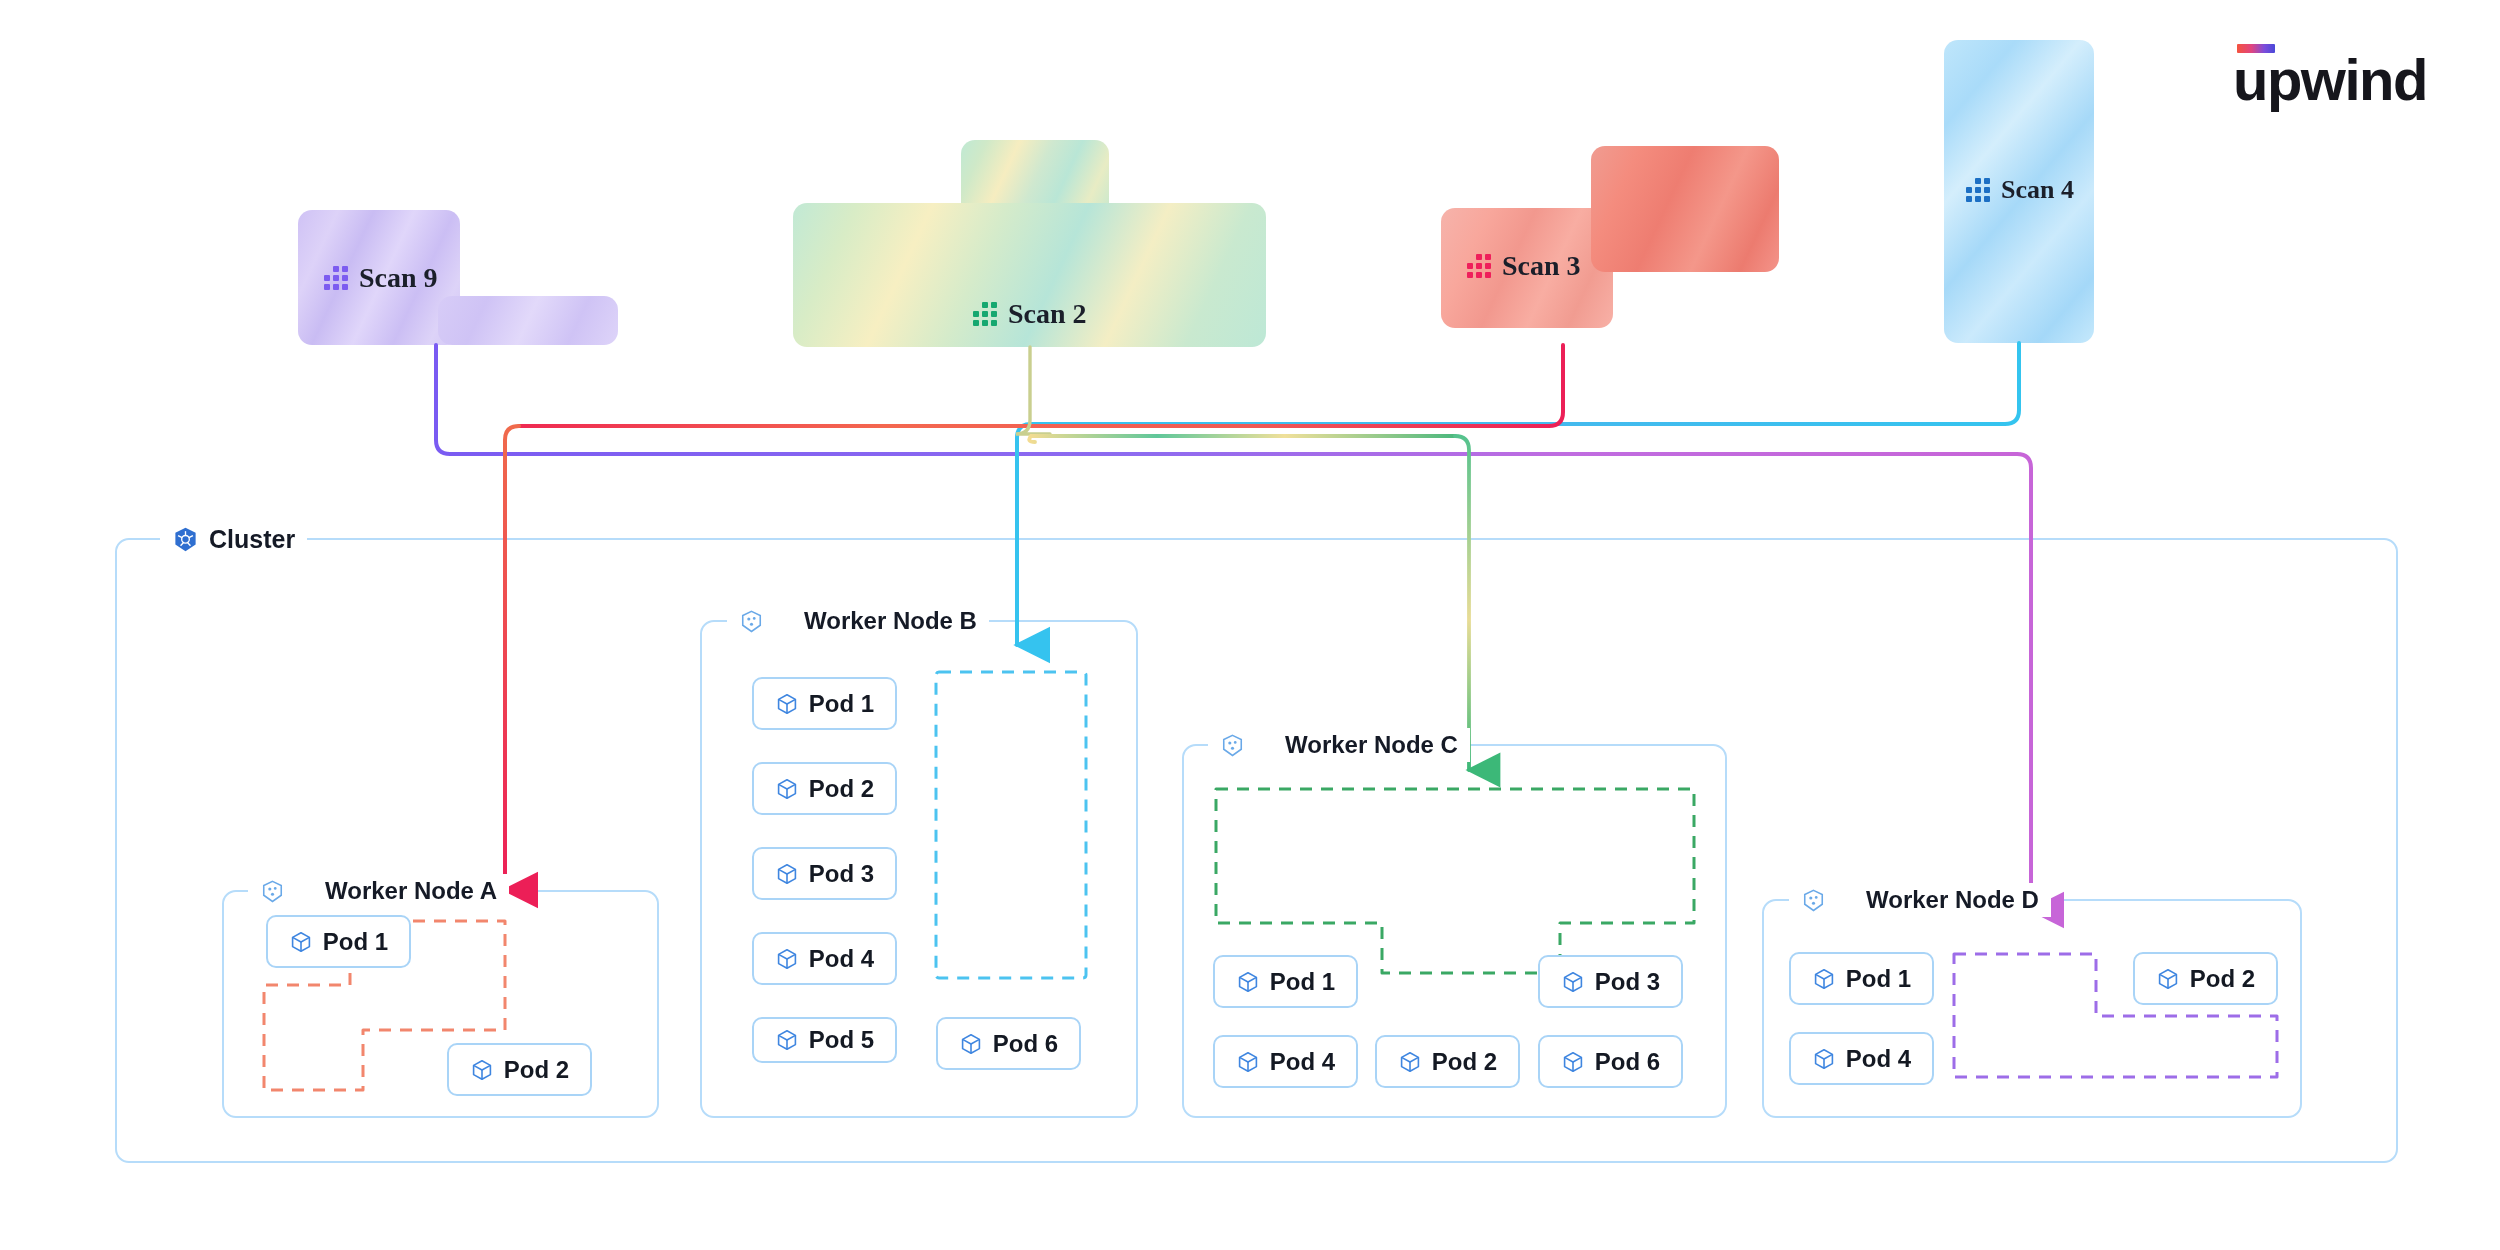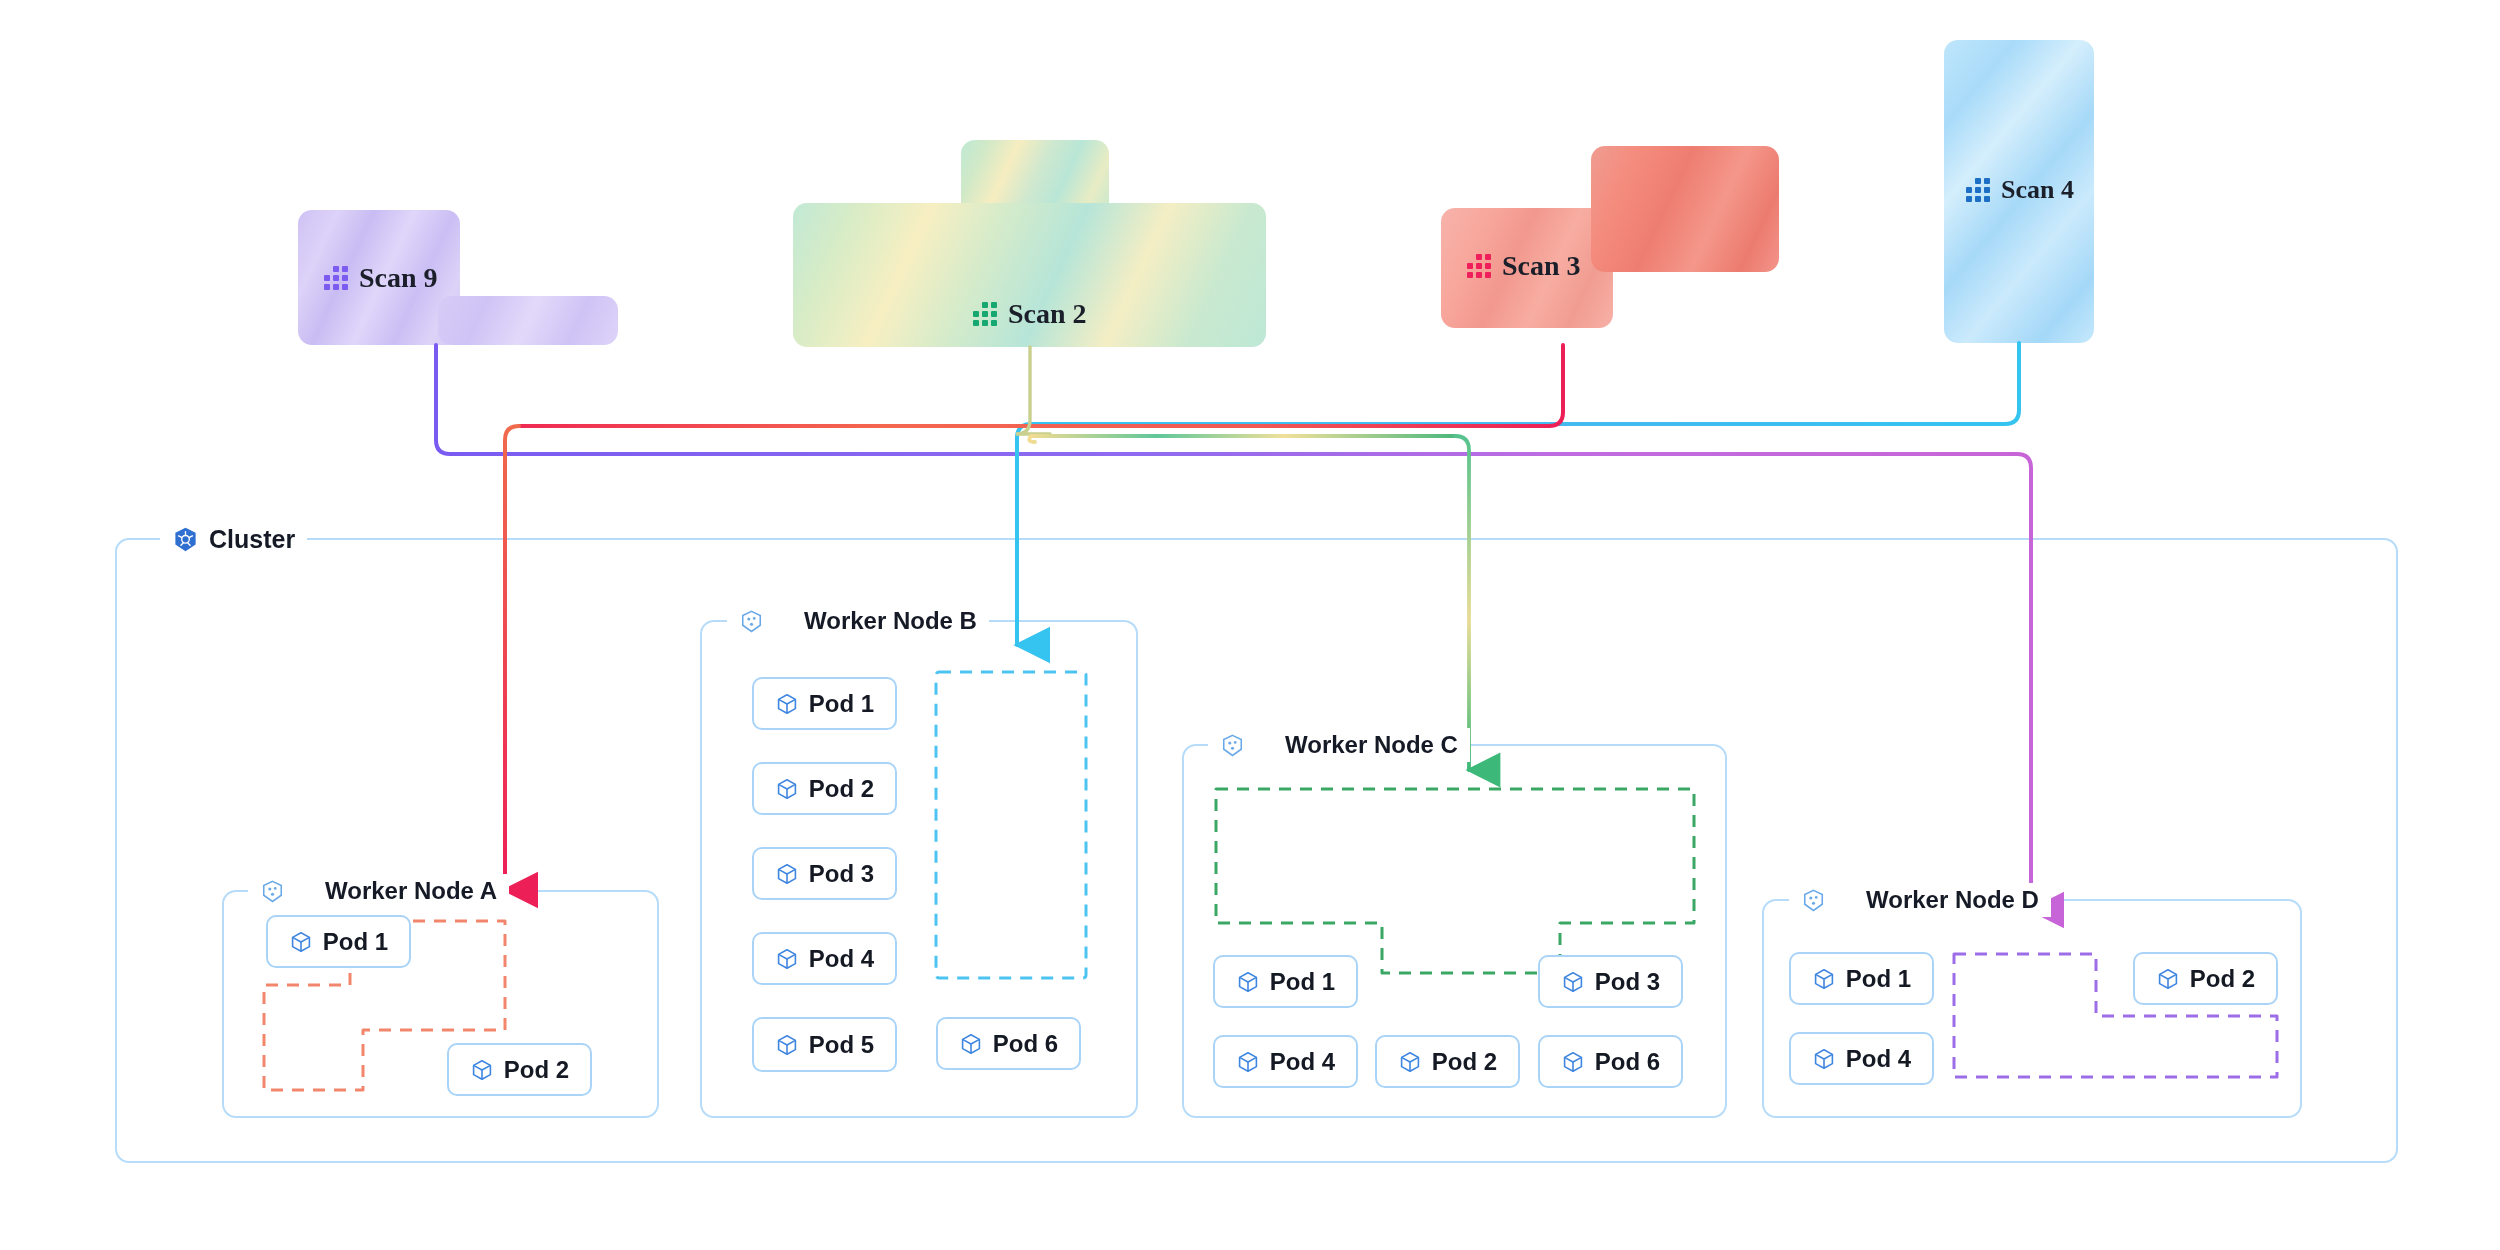--- a/index.html
+++ b/index.html
@@ -194,20 +194,24 @@
     height: 1250px;
     z-index: 2;
     pointer-events: none;
   }
 </style>
 </head>
 <body>
 
 <div id="stage">
 
+  <div id="logo">
+    <div class="logo-bar"></div>
+    <div class="logo-word">upwind</div>
+  </div>
 
   <svg id="wires" viewBox="0 0 2500 1250">
     <defs>
       <linearGradient id="gPurple" x1="0" y1="0" x2="1" y2="0">
         <stop offset="0" stop-color="#7a5bf2"></stop>
         <stop offset="0.45" stop-color="#8e6bf0"></stop>
         <stop offset="0.72" stop-color="#c06ce0"></stop>
         <stop offset="1" stop-color="#c765d8"></stop>
       </linearGradient>
       <linearGradient id="gRed" x1="0" y1="0" x2="1" y2="0">
@@ -436,21 +440,21 @@
 
   <div class="pod" style="left:752px; top:932px; width:145px; height:53px;">
     <svg width="24" height="24" viewBox="0 0 24 24">
       <path d="M12 2.8 L20.4 7.4 L20.4 16.6 L12 21.2 L3.6 16.6 L3.6 7.4 Z" fill="none" stroke="#3f86e0" stroke-width="1.6" stroke-linejoin="round"></path>
       <path d="M3.6 7.4 L12 12 L20.4 7.4" fill="none" stroke="#3f86e0" stroke-width="1.6" stroke-linejoin="round"></path>
       <path d="M12 12 L12 21.2" fill="none" stroke="#3f86e0" stroke-width="1.6"></path>
     </svg>
     <span>Pod 4</span>
   </div>
 
-  <div class="pod" style="left:752px; top:1017px; width:145px; height:55px;">
+  <div class="pod" style="left:752px; top:1017px; width:145px; height:46px;">
     <svg width="24" height="24" viewBox="0 0 24 24">
       <path d="M12 2.8 L20.4 7.4 L20.4 16.6 L12 21.2 L3.6 16.6 L3.6 7.4 Z" fill="none" stroke="#3f86e0" stroke-width="1.6" stroke-linejoin="round"></path>
       <path d="M3.6 7.4 L12 12 L20.4 7.4" fill="none" stroke="#3f86e0" stroke-width="1.6" stroke-linejoin="round"></path>
       <path d="M12 12 L12 21.2" fill="none" stroke="#3f86e0" stroke-width="1.6"></path>
     </svg>
     <span>Pod 5</span>
   </div>
 
   <div class="pod" style="left:936px; top:1017px; width:145px; height:53px;">
     <svg width="24" height="24" viewBox="0 0 24 24">

